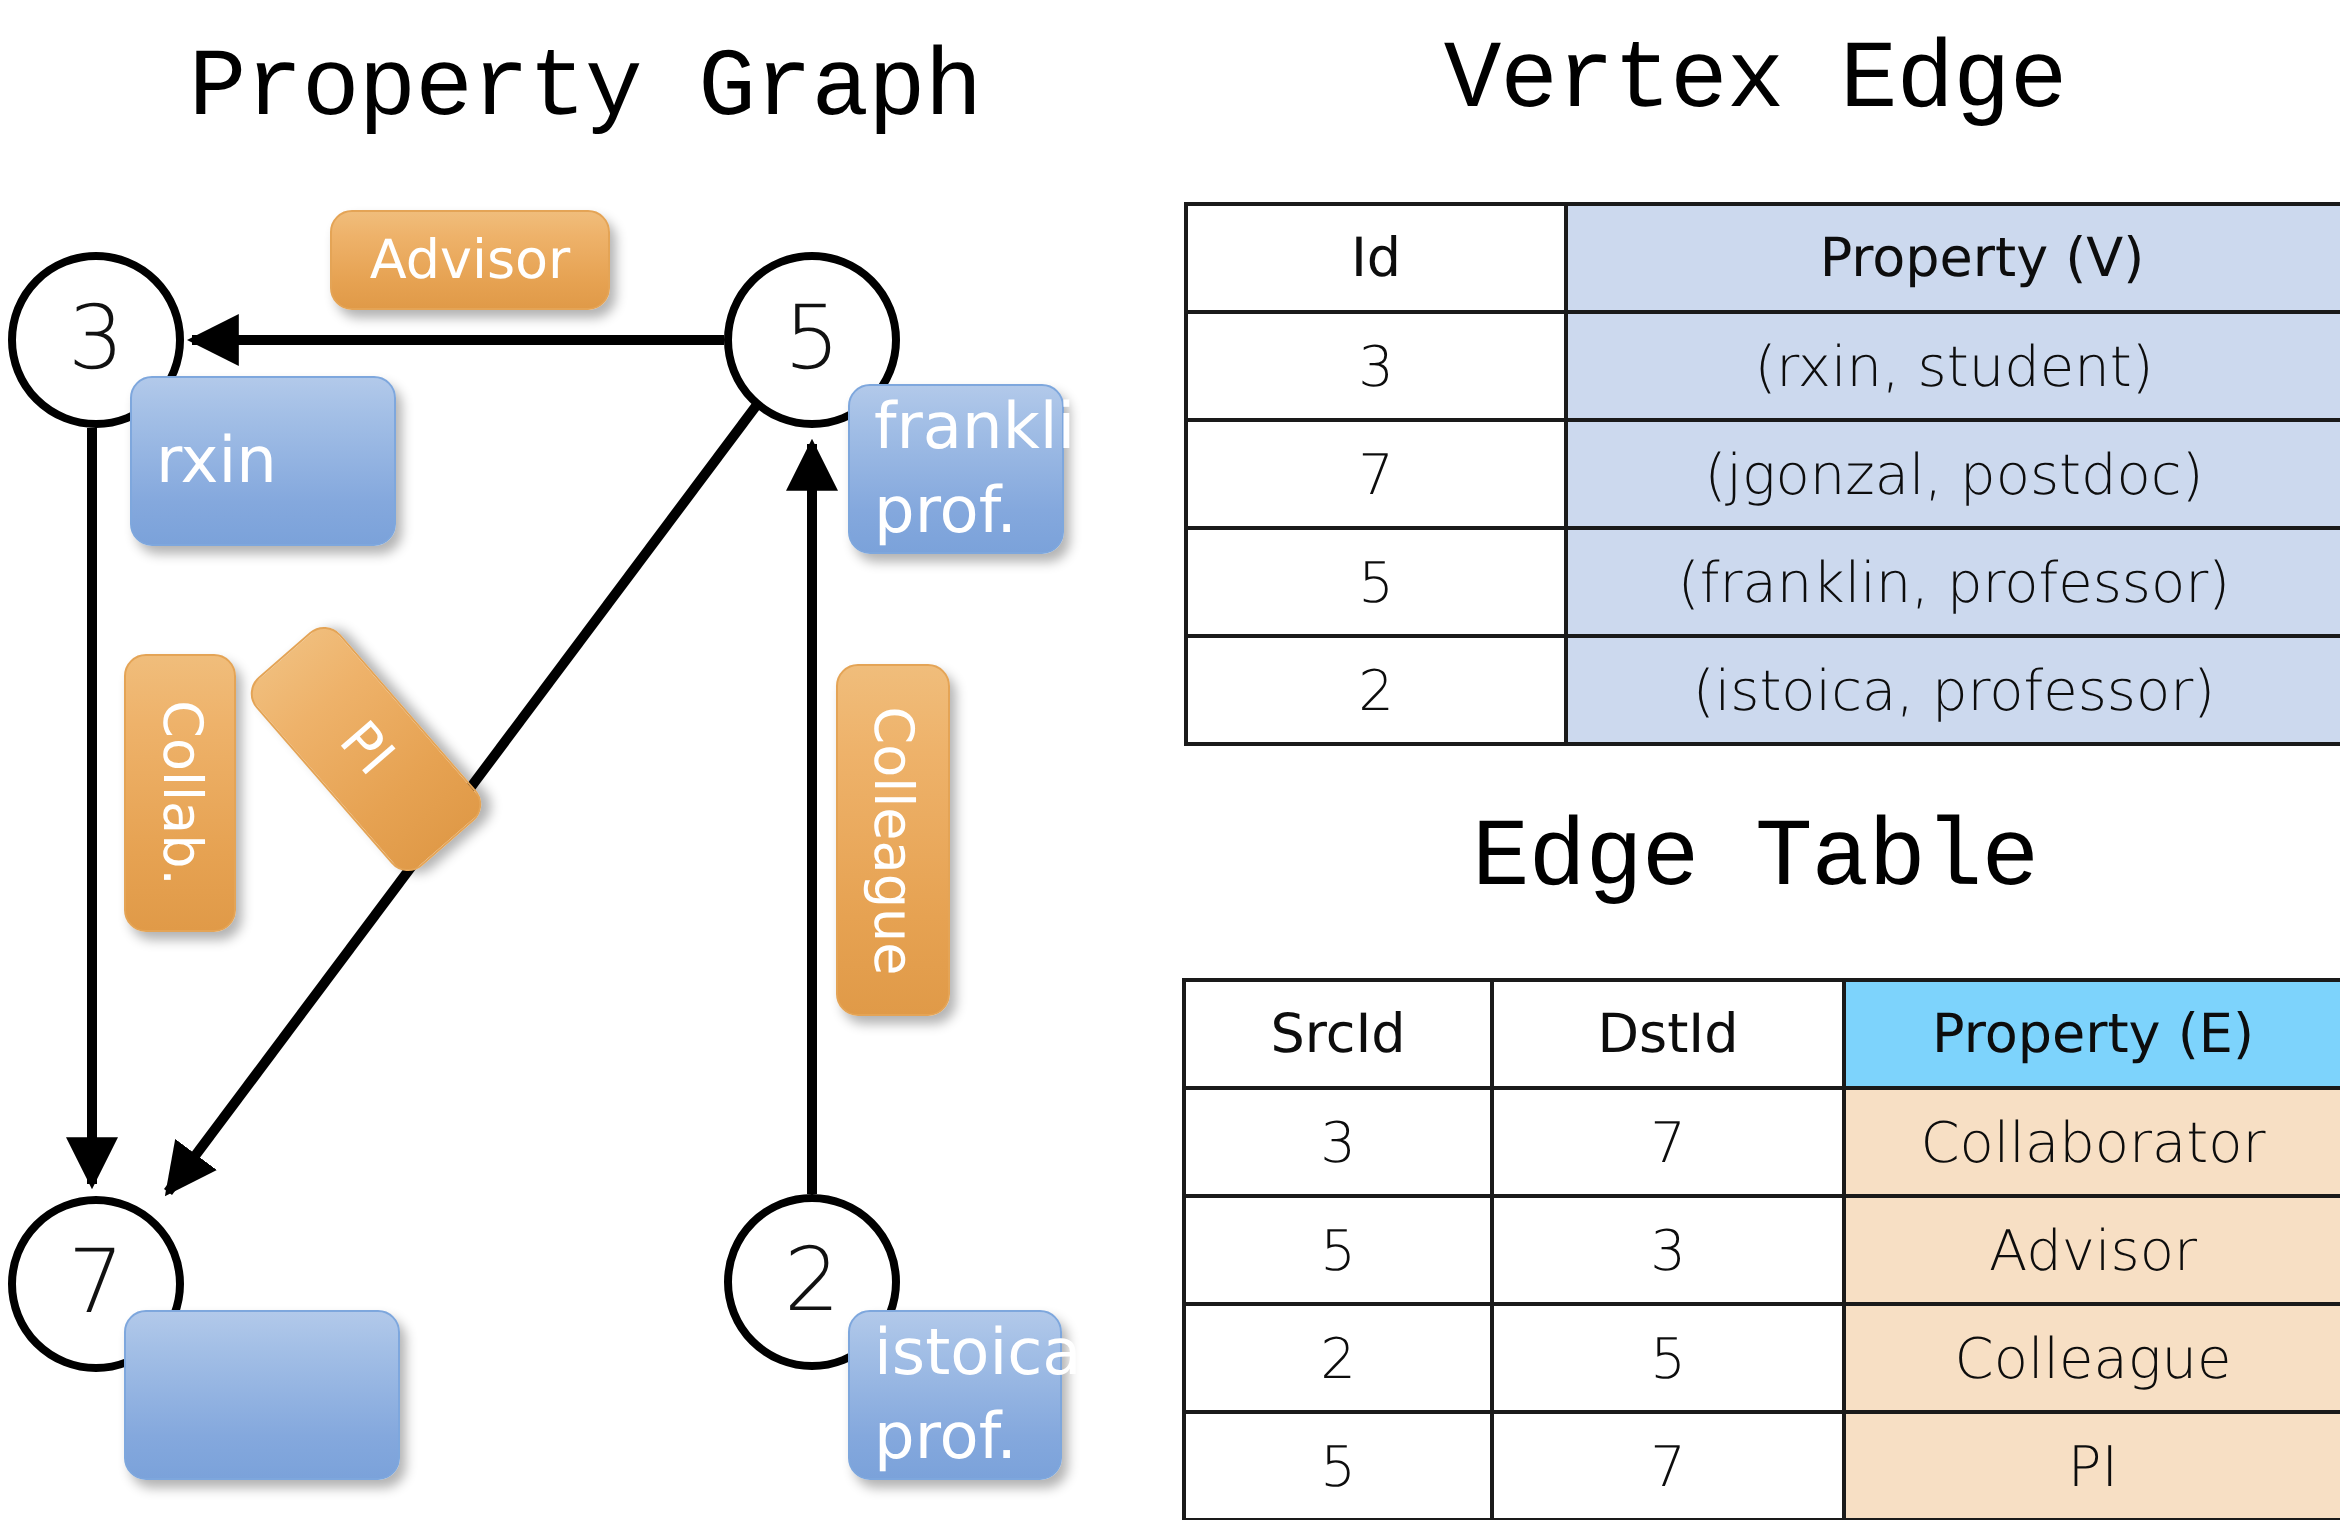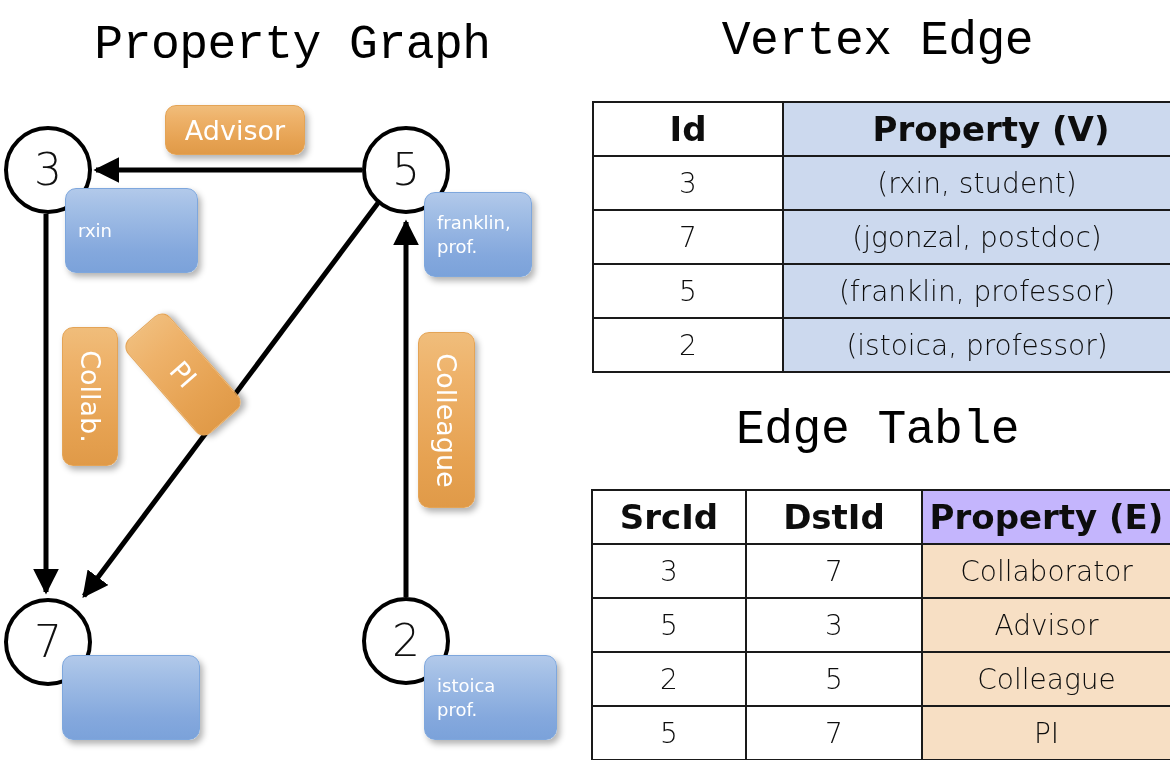--- a/index.html
+++ b/index.html
@@ -76,37 +76,37 @@
     font-weight: 400;
     display: flex;
     flex-direction: column;
     justify-content: center;
     box-shadow: 3px 4px 6px rgba(0,0,0,0.30);
     z-index: 8;
   }
   .pbox.blue {
     background: linear-gradient(to bottom, #b2c9ea 0%, #a3bfe6 22%, #84a8dd 75%, #7ba2da 100%);
     border: 1px solid #7ea7dd;
-    font-size: 18px;
+    font-size: 32px;
     line-height: 1.30;
     padding-left: 12px;
   }
   .pbox.orange {
     background: linear-gradient(to bottom, #f0bd7b 0%, #eeb26a 25%, #e6a252 72%, #e09a48 100%);
     border: 1px solid #e2a css;
     border: 1px solid #e4a456;
     font-size: 27px;
   }
   .pbox .line { white-space: nowrap; }
 
   
   #box-rxin     { left: 65px;  top: 188px; width: 133px; height: 85px; }
   #box-franklin { left: 424px; top: 192px; width: 108px; height: 85px; }
   #box-jgonzal  { left: 62px;  top: 655px; width: 138px; height: 85px; }
-  #box-istoica  { left: 424px; top: 655px; width: 133px; height: 85px; }
+  #box-istoica  { left: 424px; top: 655px; width: 107px; height: 85px; }
 
   
   #box-advisor {
     left: 165px; top: 105px; width: 140px; height: 50px;
     align-items: center; justify-content: center;
   }
   
   .vlabel {
     align-items: center;
     justify-content: center;
@@ -137,41 +137,41 @@
   }
   .tbl td, .tbl th {
     border: 2px solid #1a1a1a;
     text-align: center;
     vertical-align: middle;
     padding: 0;
     font-weight: 300;
     color: #0d0d0d;
   }
   .tbl th {
-    font-weight: 700;
-    font-size: 34px;
+    font-weight: 400;
+    font-size: 27px;
   }
   .tbl td { font-size: 28px; }
 
   
   #vertex-table { left: 592px; top: 101px; width: 578px; }
   #vertex-table col.c-id   { width: 190px; }
   #vertex-table col.c-prop { width: 388px; }
   #vertex-table tr { height: 54px; }
   #vertex-table .cell-prop { background: #ccd9ee; }
   #vertex-table th.cell-prop { background: #ccd9ee; padding-left: 28px; }
 
   
   #edge-table { left: 591px; top: 489px; width: 579px; }
   #edge-table col.c-src  { width: 154px; }
   #edge-table col.c-dst  { width: 176px; }
   #edge-table col.c-prop { width: 249px; }
   #edge-table tr { height: 54px; }
   #edge-table .cell-prop { background: #f7dfc4; }
-  #edge-table th.cell-prop { background: #c4b5fd; }
+  #edge-table th.cell-prop { background: #7dd3fc; }
 </style>
 </head>
 <body>
 
 <div class="title" id="title-property-graph">Property Graph</div>
 <div class="title" id="title-vertex-table">Vertex Edge</div>
 <div class="title" id="title-edge-table">Edge Table</div>
 
 <div id="graph-panel">
 

